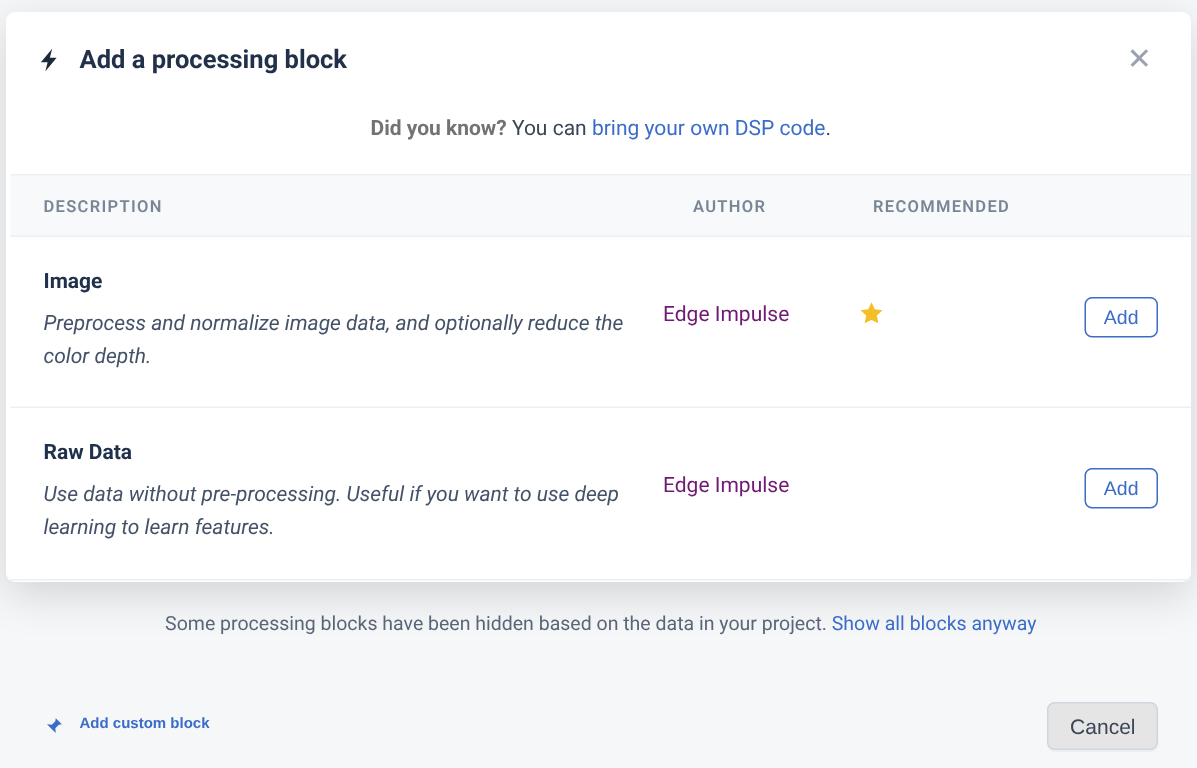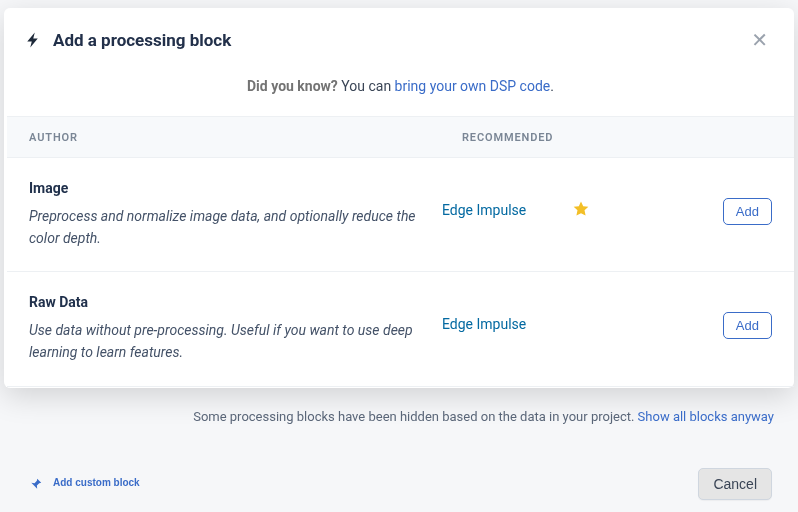--- a/index.html
+++ b/index.html
@@ -54,39 +54,39 @@
   }
   .trow {
     padding-top: 22px;
     padding-bottom: 22px;
     border-bottom: 1px solid #edf0f3;
     align-items: start;
     gap: 20px;
   }
   .trow .block-title { font-weight: 700; font-size: 14px; color: #21314c; margin-bottom: 10px; }
   .trow .block-desc { font-size: 14px; color: #445268; line-height: 1.55; max-width: 480px; font-style: italic; }
-  .trow .author { font-size: 14px; color: #0369a1; padding-top: 22px; }
+  .trow .author { font-size: 14px; color: #701a75; padding-top: 22px; }
   .trow .reco { padding-top: 20px; }
   .trow .action { padding-top: 18px; text-align: right; }
 
   .star-icon { width: 18px; height: 18px; }
 
   .btn {
     display: inline-block;
     border: 1px solid #3a6cc8;
     color: #3a6cc8;
     background: #fff;
     border-radius: 5px;
     padding: 5px 12px;
     font-size: 13px;
     cursor: pointer;
   }
 
   .hidden-note {
-    text-align: right;
+    text-align: center;
     font-size: 13px;
     color: #5a6678;
     padding: 22px 20px 28px;
   }
   .hidden-note a { color: #3a6cc8; text-decoration: none; }
 
   .modal-footer {
     display: flex;
     align-items: center;
     padding: 16px 22px 20px 22px;
@@ -131,20 +131,21 @@
         <span>✕</span>
       </button>
     </div>
 
     <div class="tip">
       <strong>Did you know?</strong><span> You can </span><a href="#">bring your own DSP code</a><span>.</span>
     </div>
 
     <div class="table-wrap">
       <div class="thead">
+        <div>DESCRIPTION</div>
         <div>AUTHOR</div>
         <div>RECOMMENDED</div>
         <div></div>
       </div>
 
       <div class="trow">
         <div>
           <div class="block-title">Image</div>
           <div class="block-desc">Preprocess and normalize image data, and optionally reduce the color depth.</div>
         </div>

